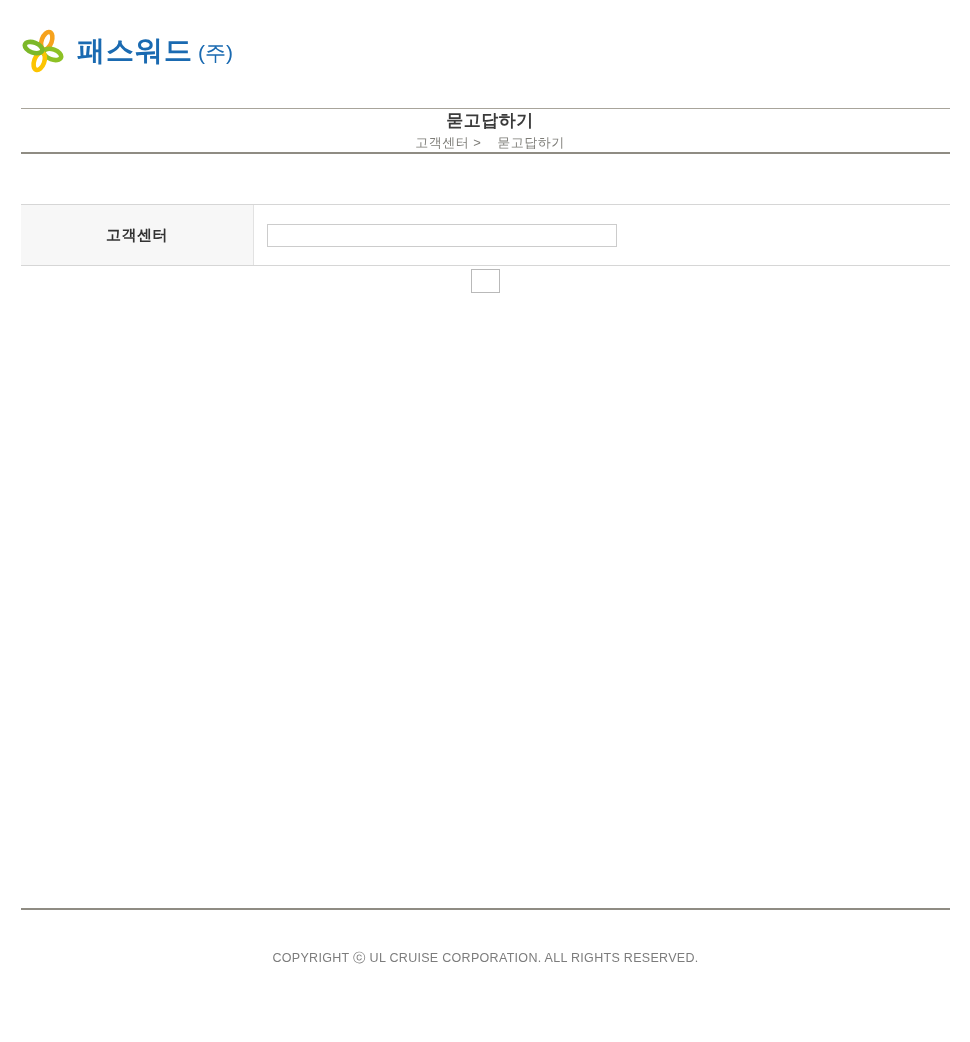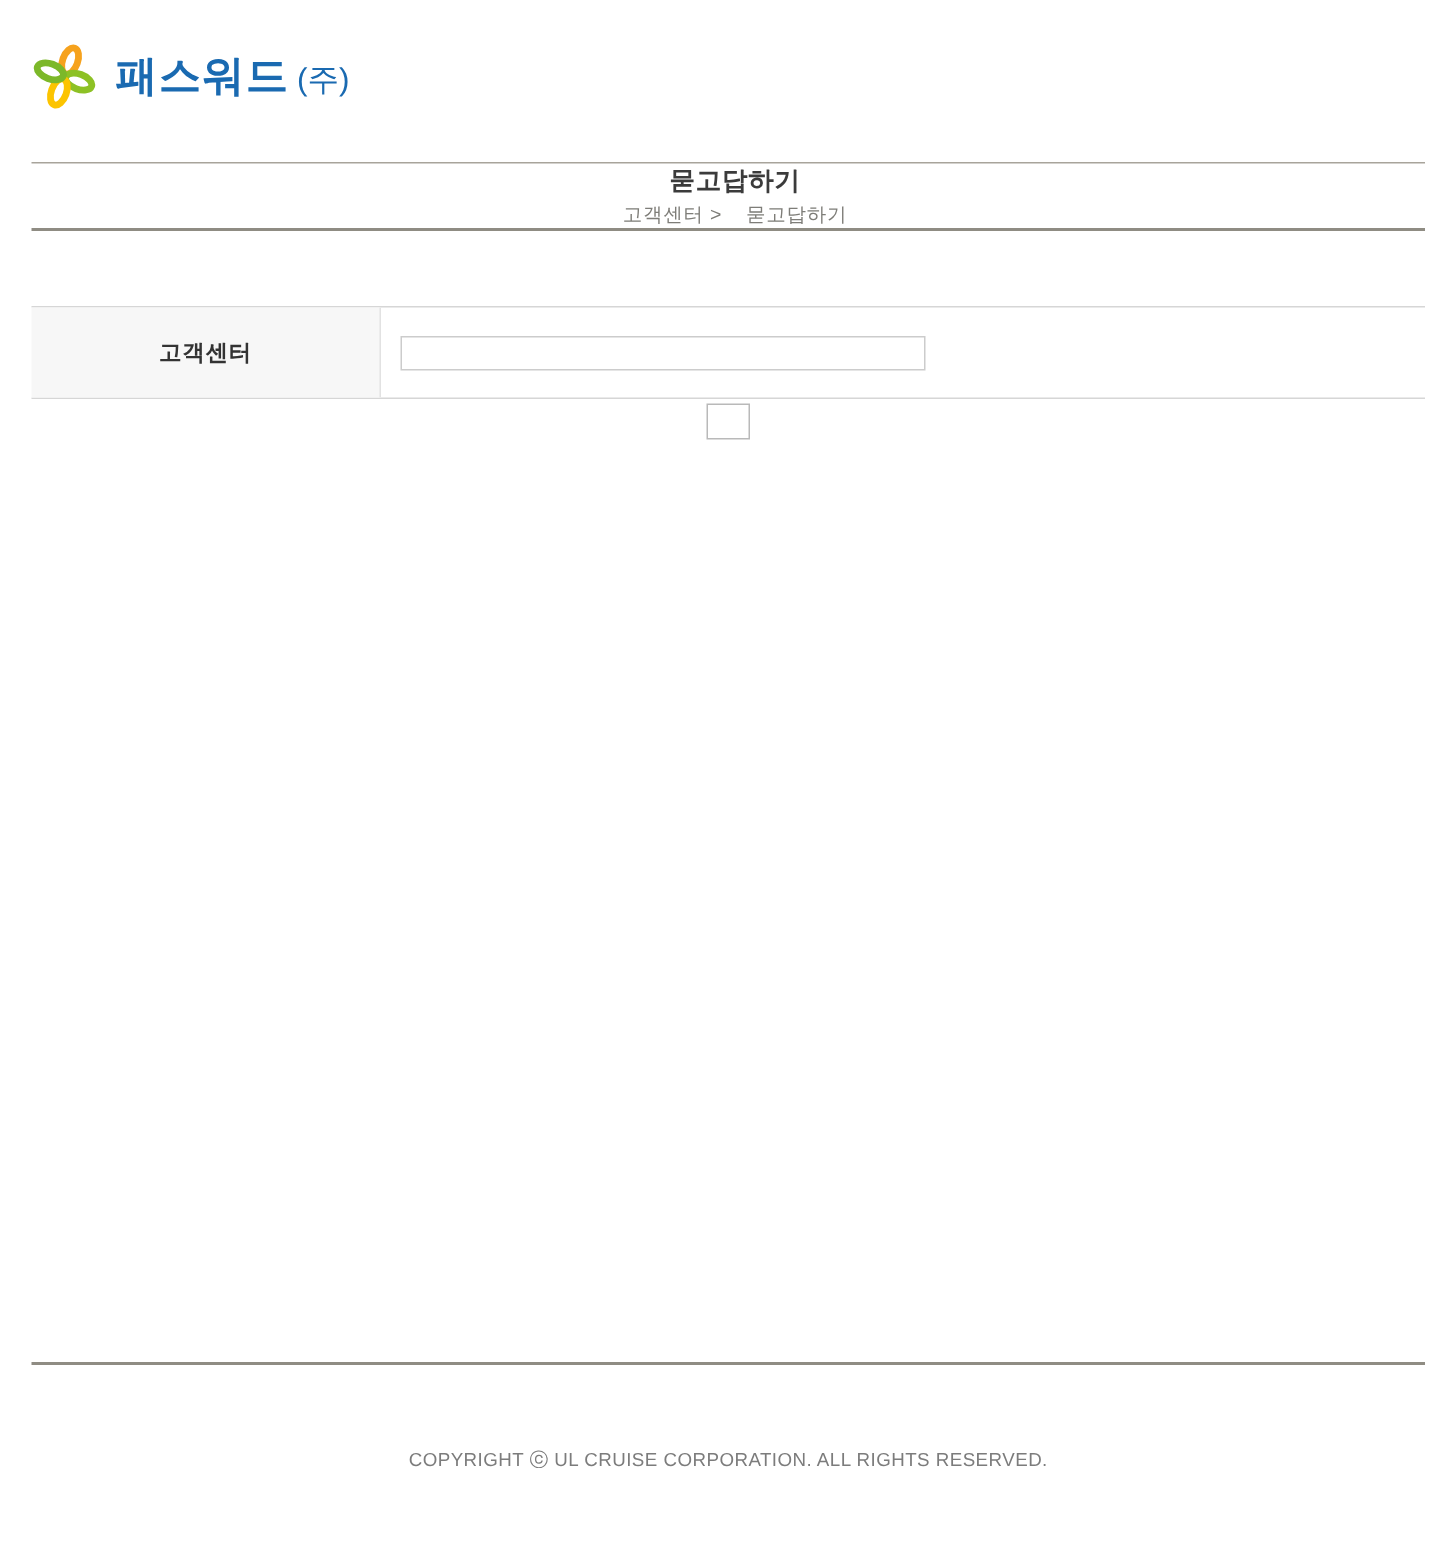--- a/index.html
+++ b/index.html
@@ -125,25 +125,24 @@
   
   .footer {
     position: absolute;
     top: 908px;
     left: 21px;
     right: 20px;
     border-top: 2px solid var(--line-dark, #8f8c83);
   }
   .footer-copy {
     text-align: center;
-    padding-top: 8px;
+    padding-top: 40px;
     font-size: 12.5px;
     color: var(--footer-text, #7c7c7c);
     letter-spacing: 0.3px;
-    margin-top: 47px;
   }
 </style>
 </head>
 <body>
 
 <div class="header">
   <div class="logo">
     <svg class="logo-icon" viewBox="0 0 46 48" aria-hidden="true">
       <g transform="rotate(20 23 24)">
         <ellipse cx="23" cy="12" rx="5.5" ry="10" fill="none" stroke="#f6a21d" stroke-width="5"></ellipse>

